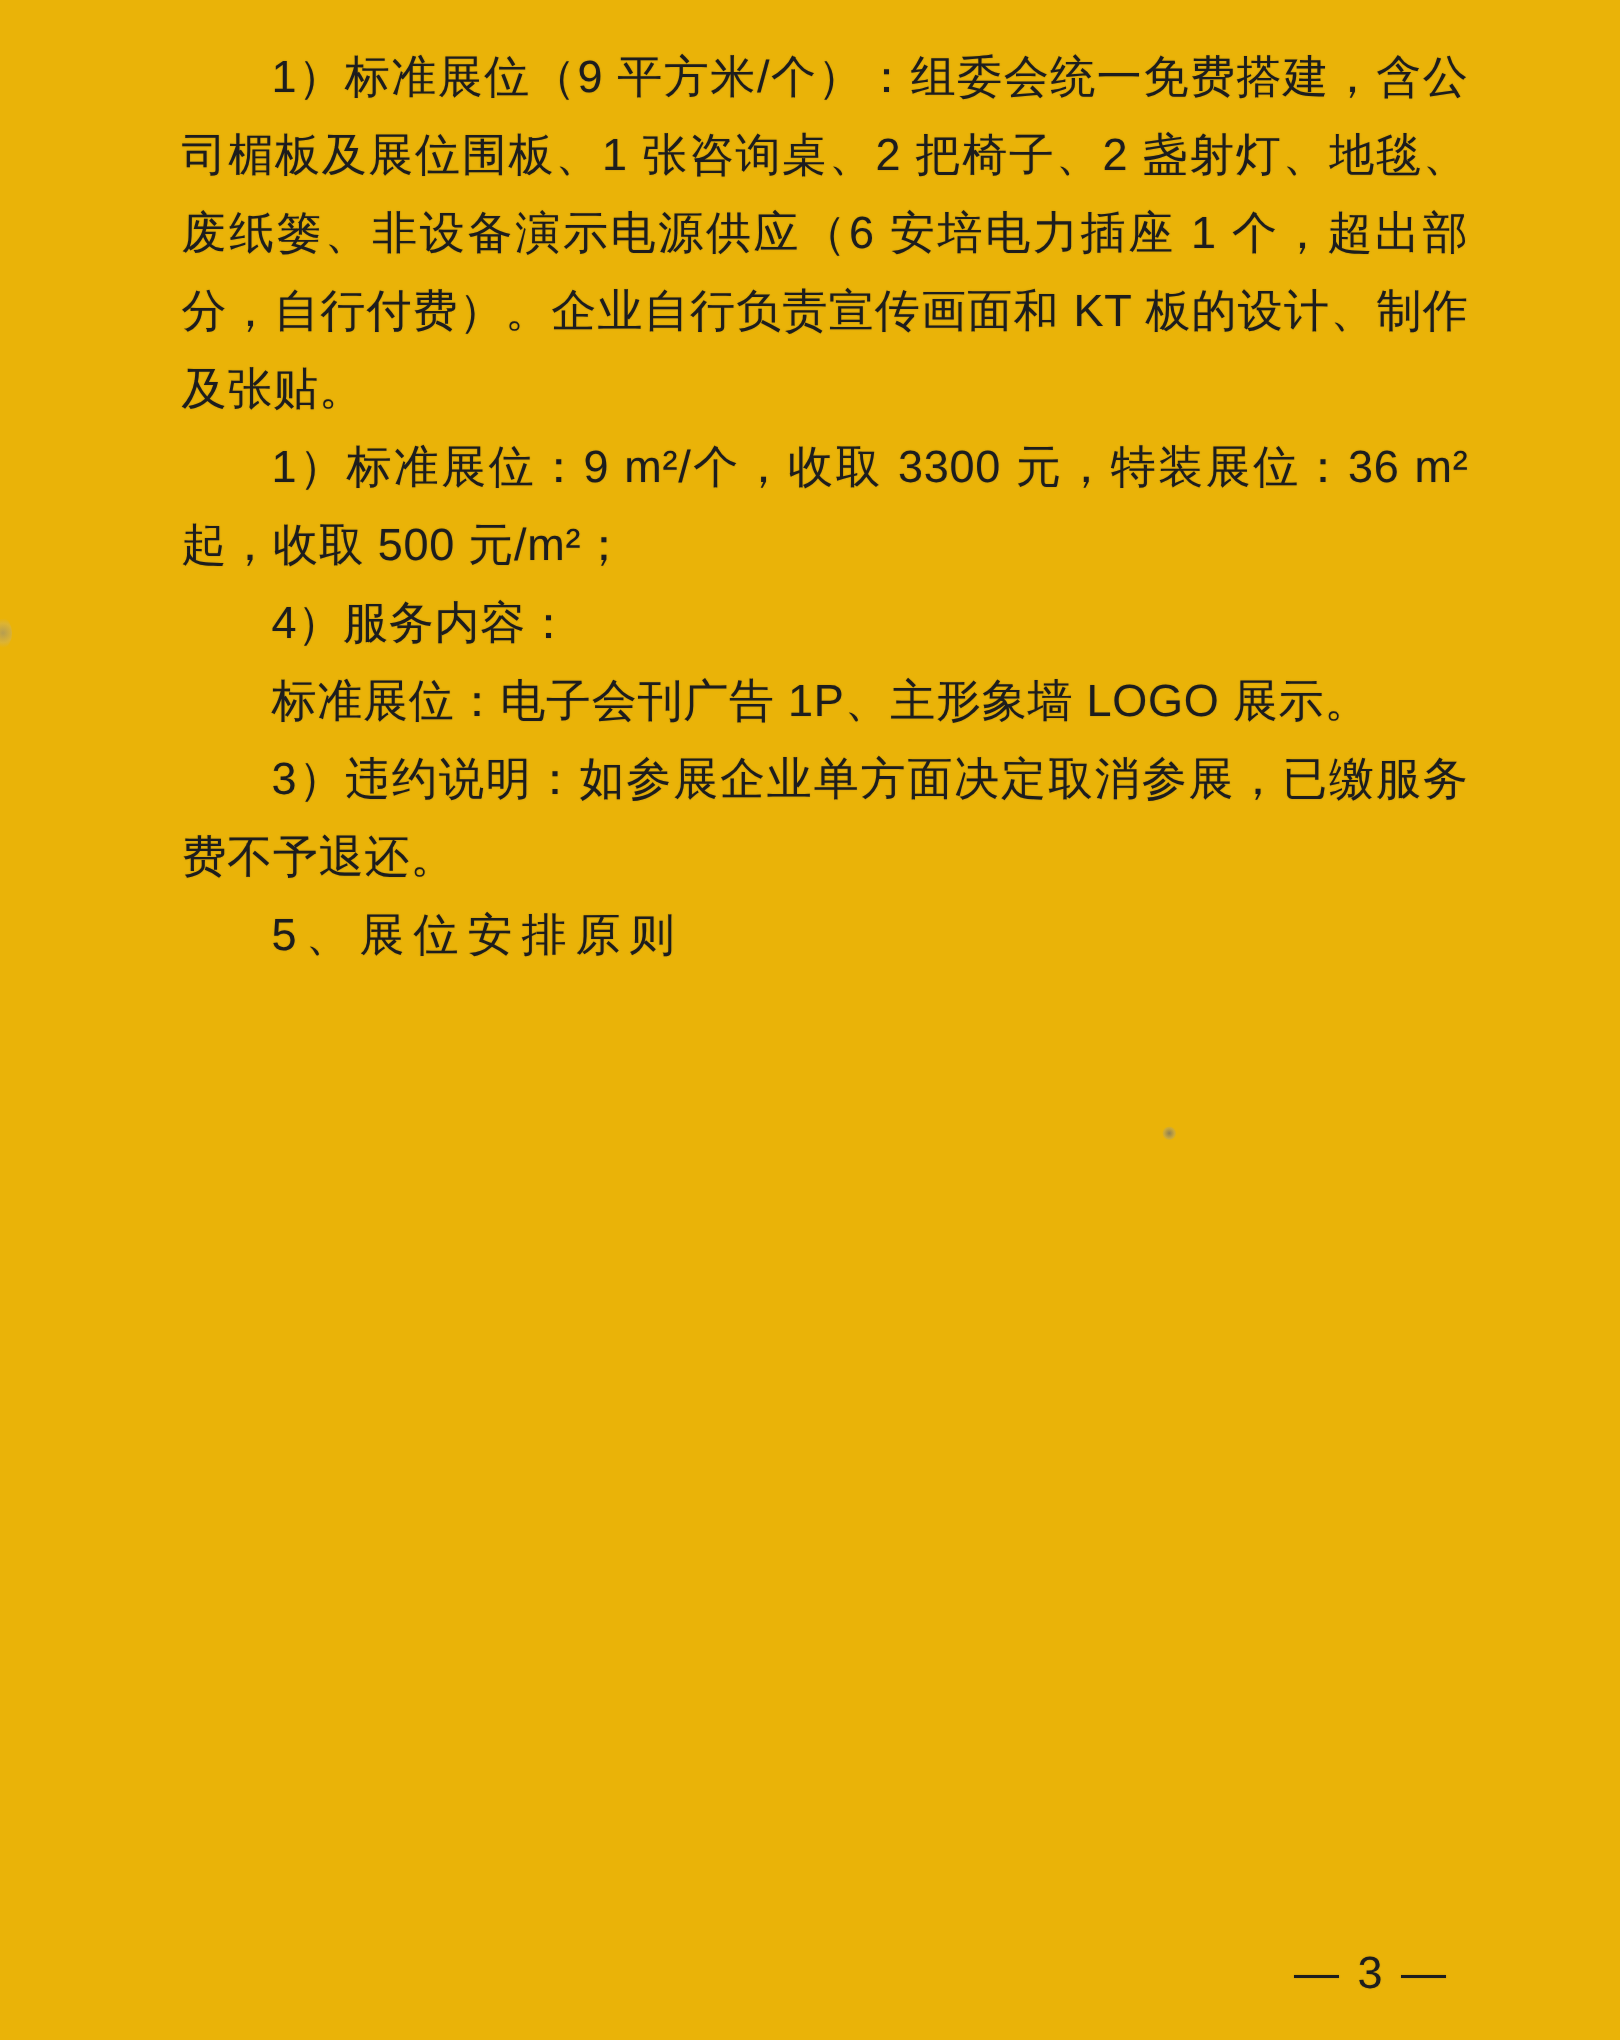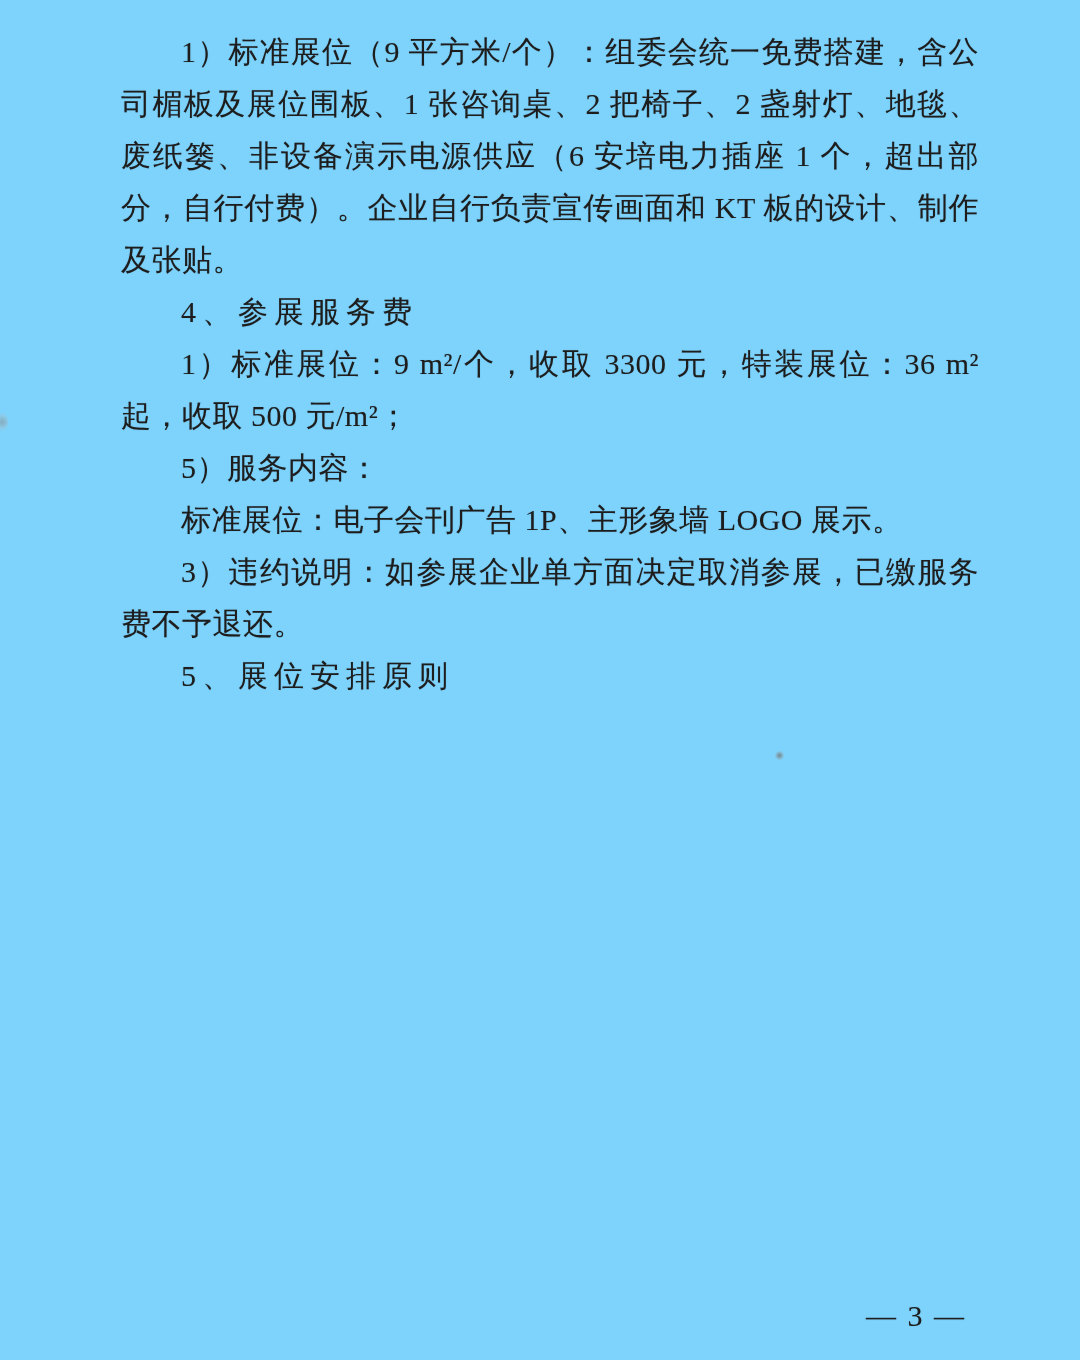--- a/index.html
+++ b/index.html
@@ -5,22 +5,22 @@
   html, body {
     margin: 0;
     padding: 0;
     background: #ffffff;
   }
   .page {
     position: relative;
     width: 1080px;
     height: 1360px;
     overflow: hidden;
-    background: #7dd3fc;
-    font-family: Liberation Serif, serif;
+    background: #eab308;
+    font-family: Liberation Sans, sans-serif;
     color: #1d1d1d;
   }
   .content {
     position: absolute;
     left: 121px;
     top: 26px;
     width: 858px;
   }
   .content p {
     margin: 0;
@@ -67,23 +67,22 @@
     border-radius: 50%;
     background: radial-gradient(circle, rgba(140,140,140,0.55) 0%, rgba(180,180,180,0.25) 55%, rgba(220,220,220,0) 85%);
   }
 </style>
 </head>
 <body>
 
 <div class="page">
   <div class="content">
     <p>1）标准展位（9 平方米/个）：组委会统一免费搭建，含公司楣板及展位围板、1 张咨询桌、2 把椅子、2 盏射灯、地毯、废纸篓、非设备演示电源供应（6 安培电力插座 1 个，超出部分，自行付费）。企业自行负责宣传画面和 KT 板的设计、制作及张贴。</p>
-    <p class="heading">4、参展服务费</p>
     <p>1）标准展位：9 m²/个，收取 3300 元，特装展位：36 m²起，收取 500 元/m²；</p>
-    <p>5）服务内容：</p>
+    <p>4）服务内容：</p>
     <p>标准展位：电子会刊广告 1P、主形象墙 LOGO 展示。</p>
     <p>3）违约说明：如参展企业单方面决定取消参展，已缴服务费不予退还。</p>
     <p class="heading">5、展位安排原则</p>
   </div>
 
   <div class="page-number">— 3 —</div>
 
   <div class="speck-dot"></div>
   <div class="speck-edge"></div>
 </div>

